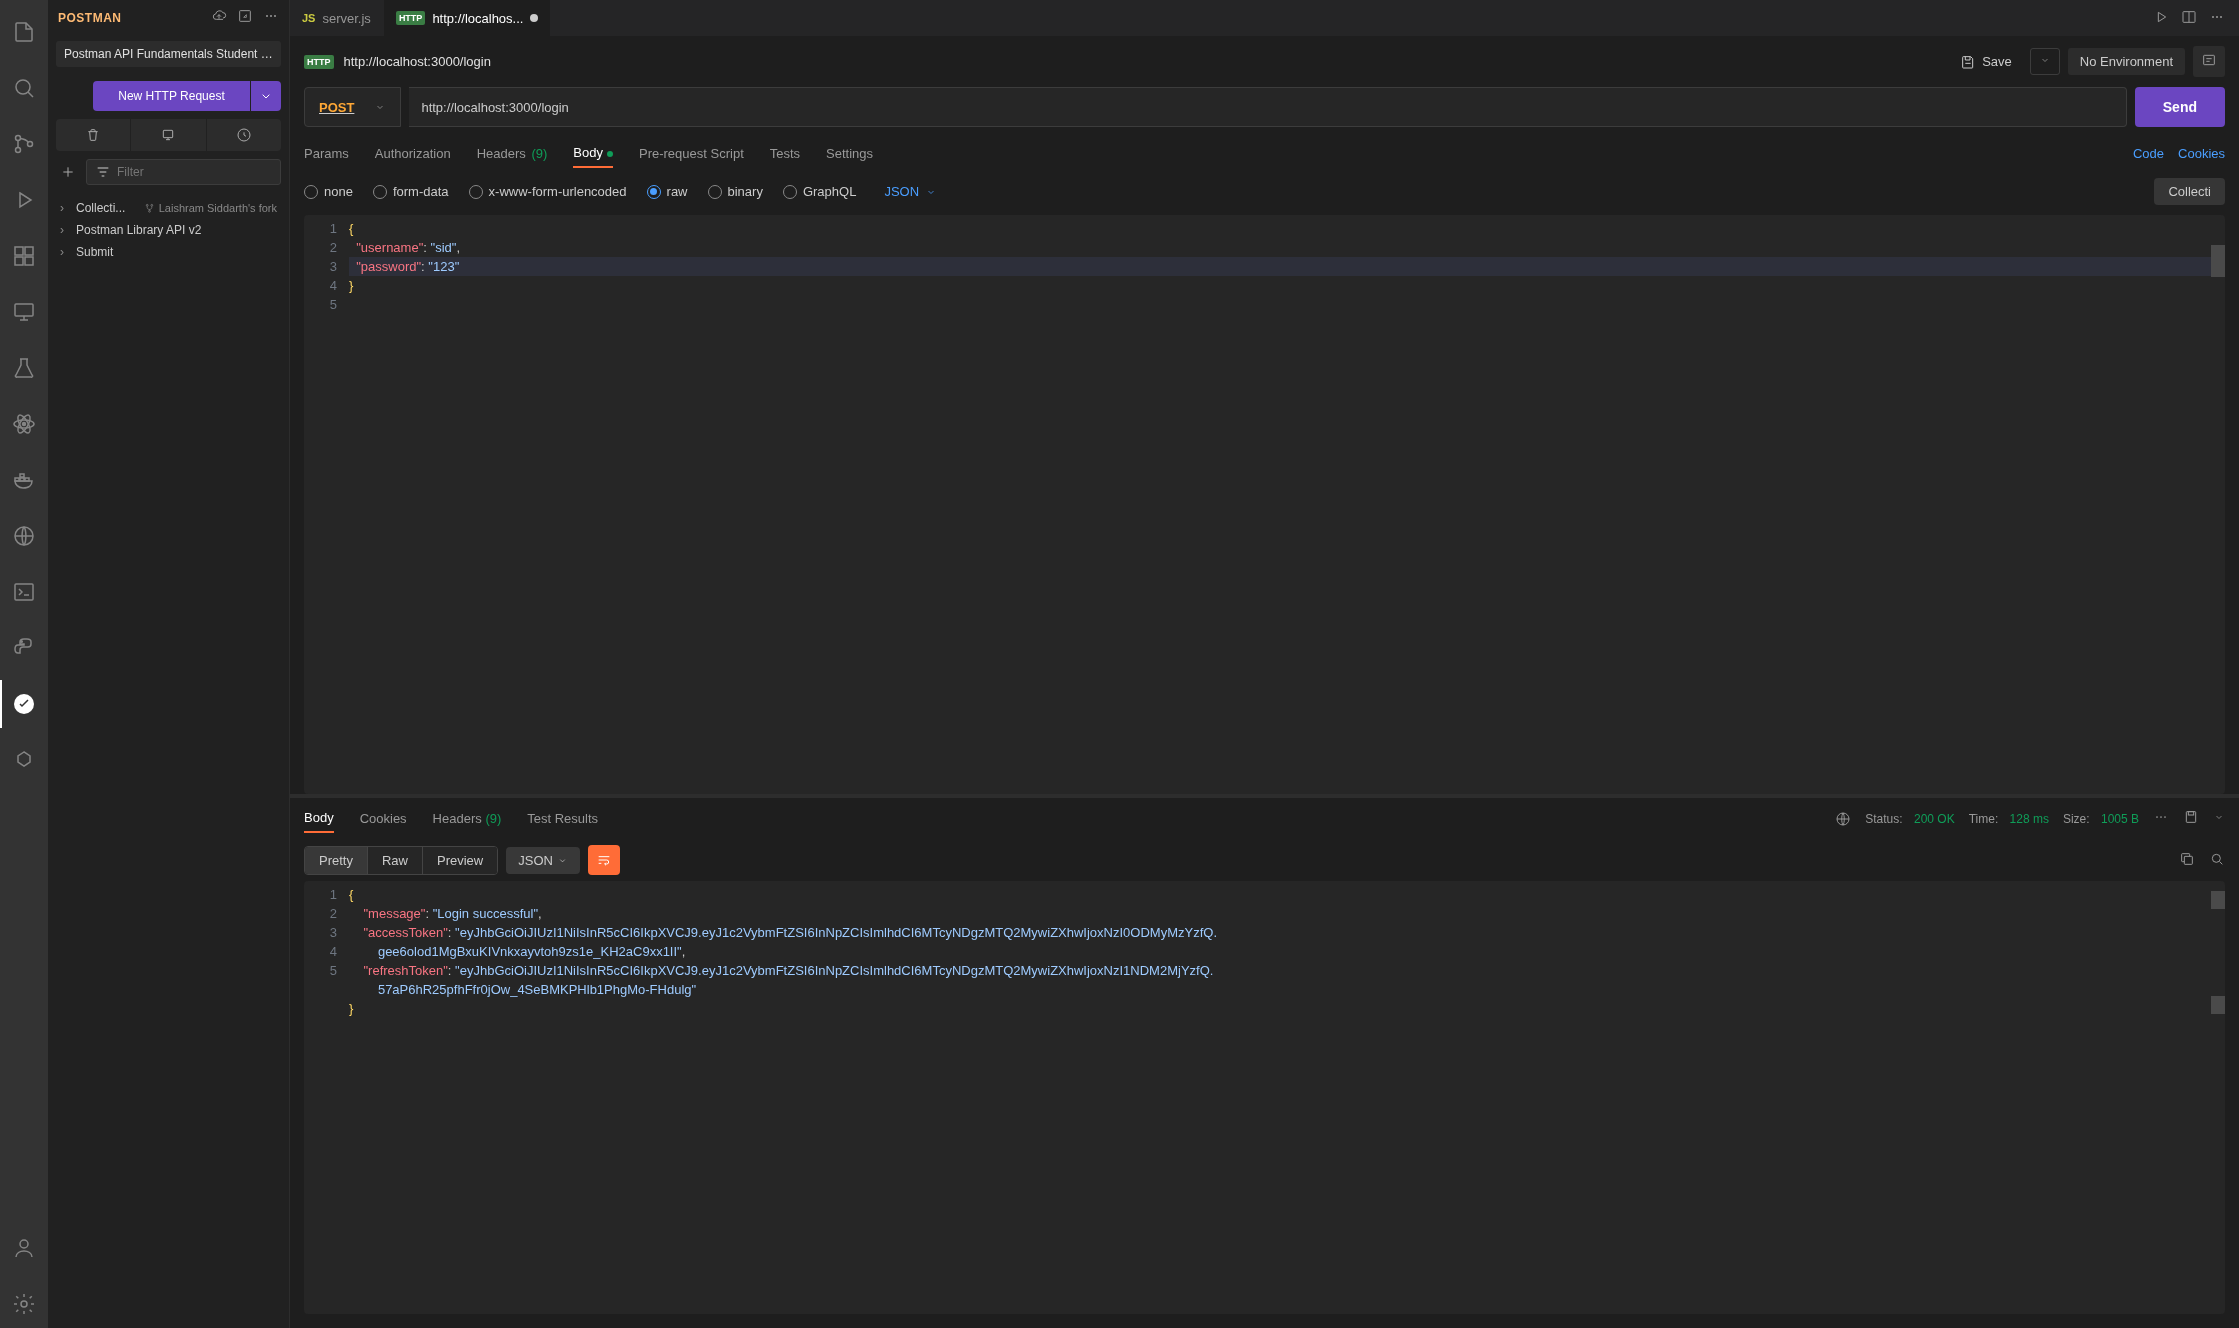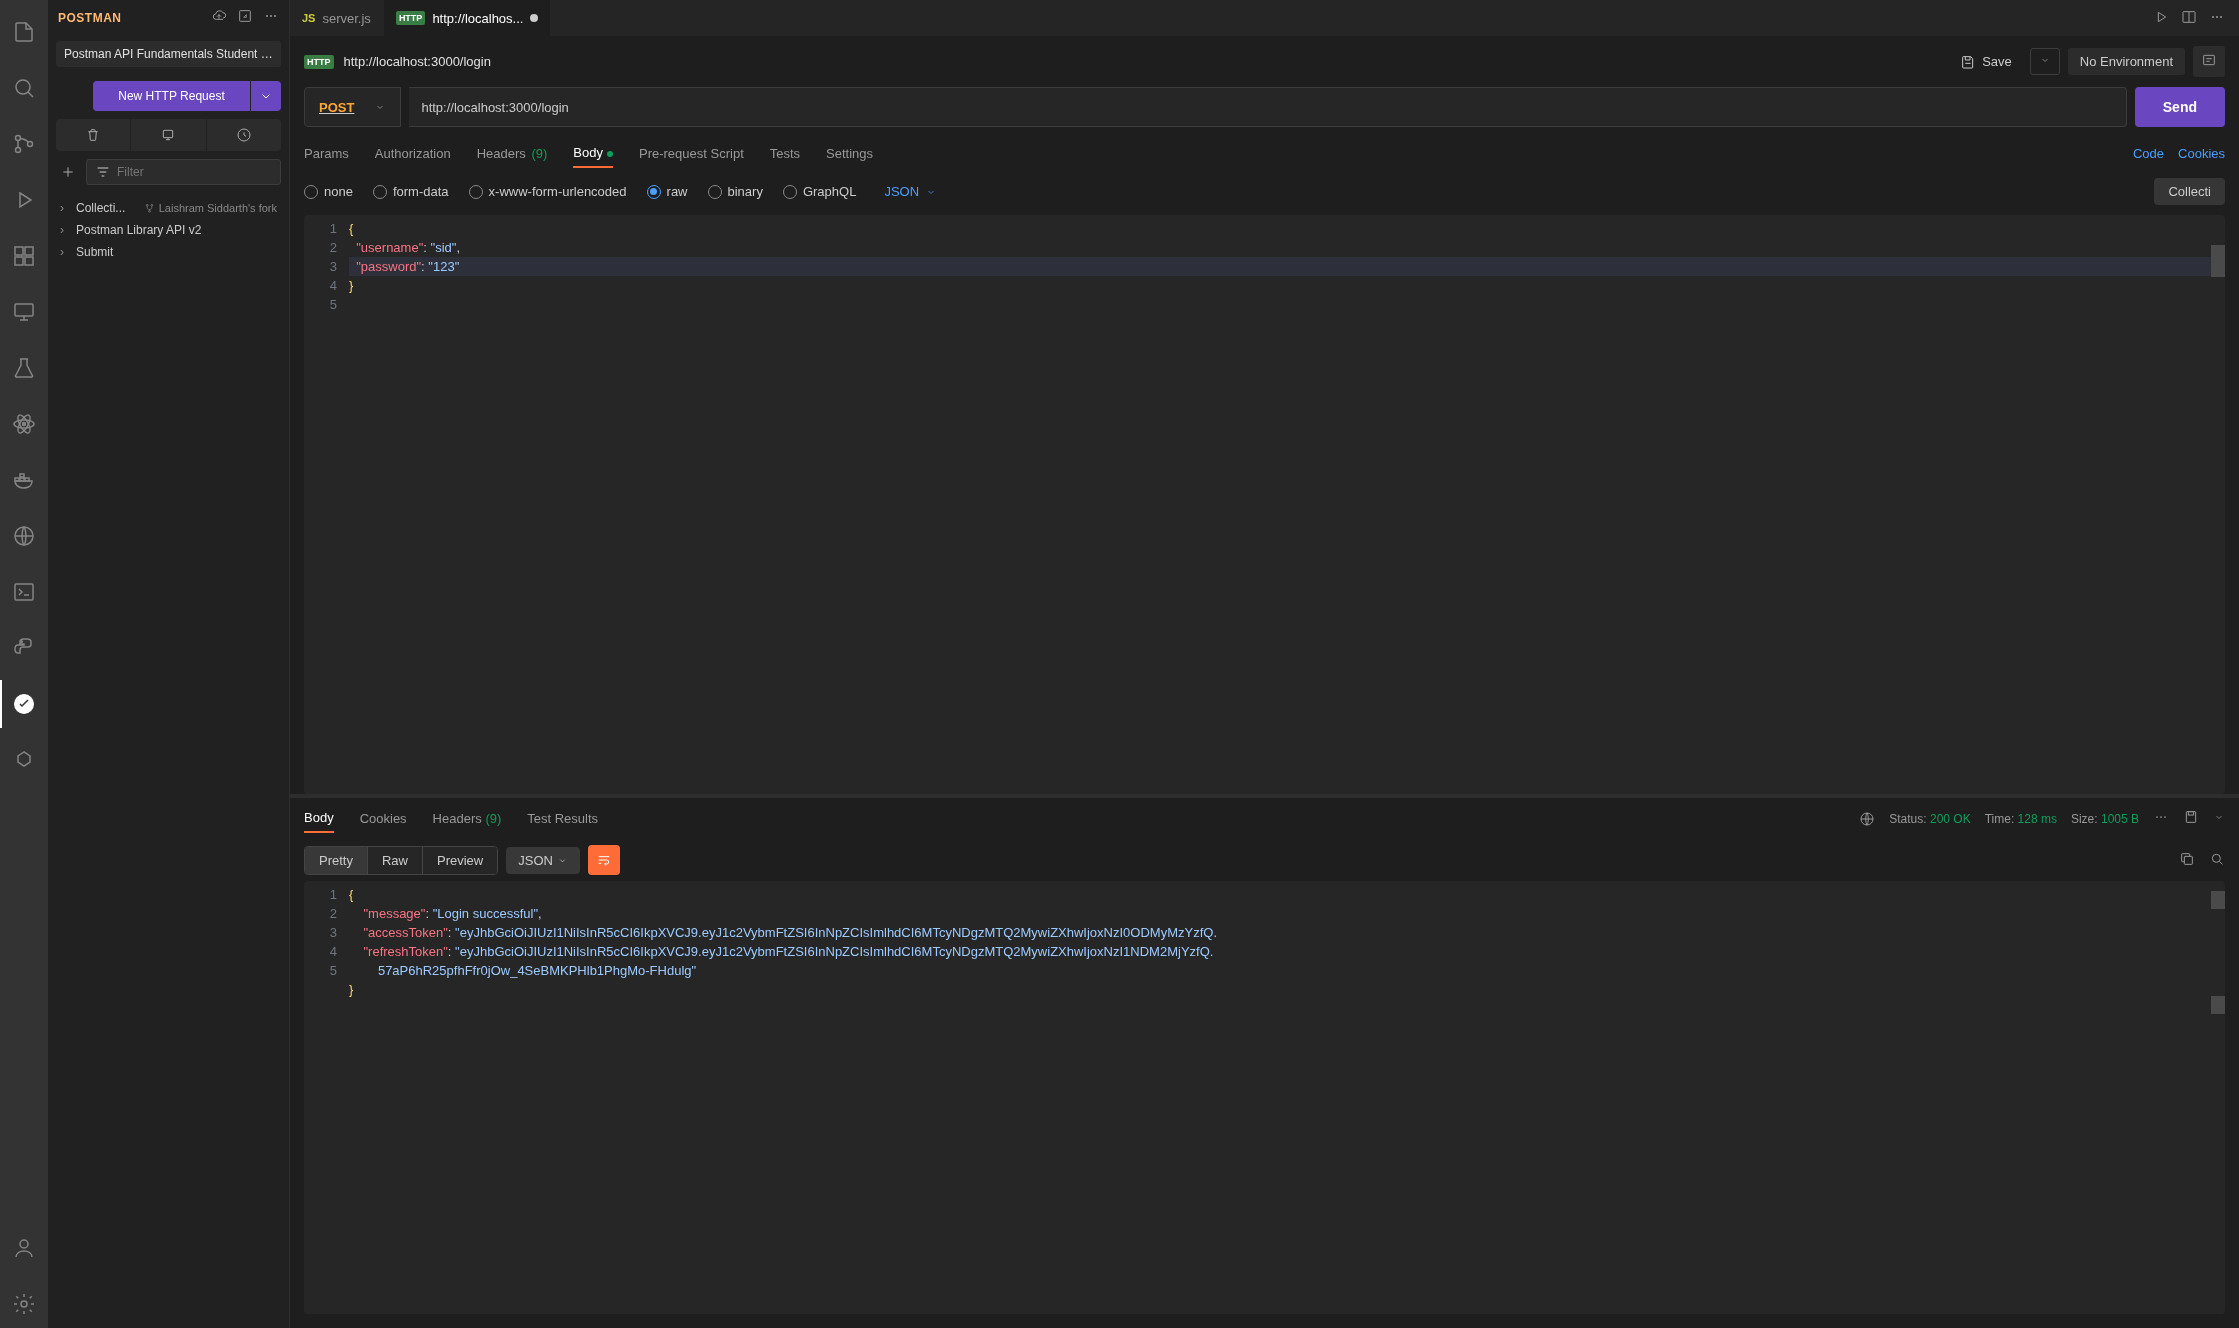--- a/index.html
+++ b/index.html
@@ -99,21 +99,21 @@
 .code-scrollbar-handle { position:absolute; right:0; top:30px; width:14px; height:32px; background:#4a4a4a; }
 
 
 .splitter { height: 4px; background: #2d2d2d; cursor: row-resize; }
 .response-area { display: flex; flex-direction: column; height: 530px; }
 .res-tabs { display: flex; align-items: center; padding: 6px 14px; gap: 26px; }
 .res-tab { color: #999; font-size: 13px; padding: 6px 0; cursor: pointer; }
 .res-tab.active { color: #fff; border-bottom: 2px solid #ff6c37; }
 .res-status { margin-left: auto; display: flex; align-items: center; gap: 14px; color: #999; font-size: 12px; }
 .res-status .globe { width: 16px; height: 16px; }
-.green { color: #0f9d58; }
+.green { color: #0f9d58; margin-left: 8px; }
 .res-status .ico { color: #999; cursor: pointer; }
 
 .res-toolbar { display: flex; align-items: center; padding: 6px 14px; gap: 0; }
 .res-btn-group { display: flex; border: 1px solid #444; border-radius: 4px; overflow: hidden; }
 .res-btn { padding: 6px 14px; color: #ccc; font-size: 13px; cursor: pointer; border-right: 1px solid #444; background: #262626; }
 .res-btn:last-child { border-right: none; }
 .res-btn.active { background: #383838; }
 .res-lang { margin-left: 8px; display: flex; align-items: center; gap: 4px; background: #383838; padding: 6px 12px; border-radius: 4px; color: #ccc; cursor: pointer; font-size: 13px; }
 .res-wrap-btn { margin-left: 8px; background: #ff6c37; width: 32px; height: 30px; border-radius: 4px; display: flex; align-items: center; justify-content: center; color: #fff; cursor: pointer; }
 .res-toolbar-right { margin-left: auto; display: flex; gap: 14px; color: #999; }
@@ -518,20 +518,21 @@
           <div>3</div>
           <div></div>
           <div>4</div>
           <div></div>
           <div>5</div>
         </div>
         <div class="code-lines">
           <div class="code-line"><span class="tok-br">{</span></div>
           <div class="code-line">    <span class="tok-key">"message"</span><span class="tok-punc">: </span><span class="tok-str">"Login successful"</span><span class="tok-punc">,</span></div>
           <div class="code-line">    <span class="tok-key">"accessToken"</span><span class="tok-punc">: </span><span class="tok-str">"eyJhbGciOiJIUzI1NiIsInR5cCI6IkpXVCJ9.eyJ1c2VybmFtZSI6InNpZCIsImlhdCI6MTcyNDgzMTQ2MywiZXhwIjoxNzI0ODMyMzYzfQ.</span></div>
+          <div class="code-line">        <span class="tok-str">gee6olod1MgBxuKIVnkxayvtoh9zs1e_KH2aC9xx1II"</span><span class="tok-punc">,</span></div>
           <div class="code-line">    <span class="tok-key">"refreshToken"</span><span class="tok-punc">: </span><span class="tok-str">"eyJhbGciOiJIUzI1NiIsInR5cCI6IkpXVCJ9.eyJ1c2VybmFtZSI6InNpZCIsImlhdCI6MTcyNDgzMTQ2MywiZXhwIjoxNzI1NDM2MjYzfQ.</span></div>
           <div class="code-line">        <span class="tok-str">57aP6hR25pfhFfr0jOw_4SeBMKPHlb1PhgMo-FHdulg"</span></div>
           <div class="code-line"><span class="tok-br">}</span></div>
         </div>
         <div class="code-scrollbar-handle" style="top:10px;height:18px;"></div>
         <div class="code-scrollbar-handle" style="top:115px;height:18px;"></div>
       </div>
     </div>
 
   </div>

